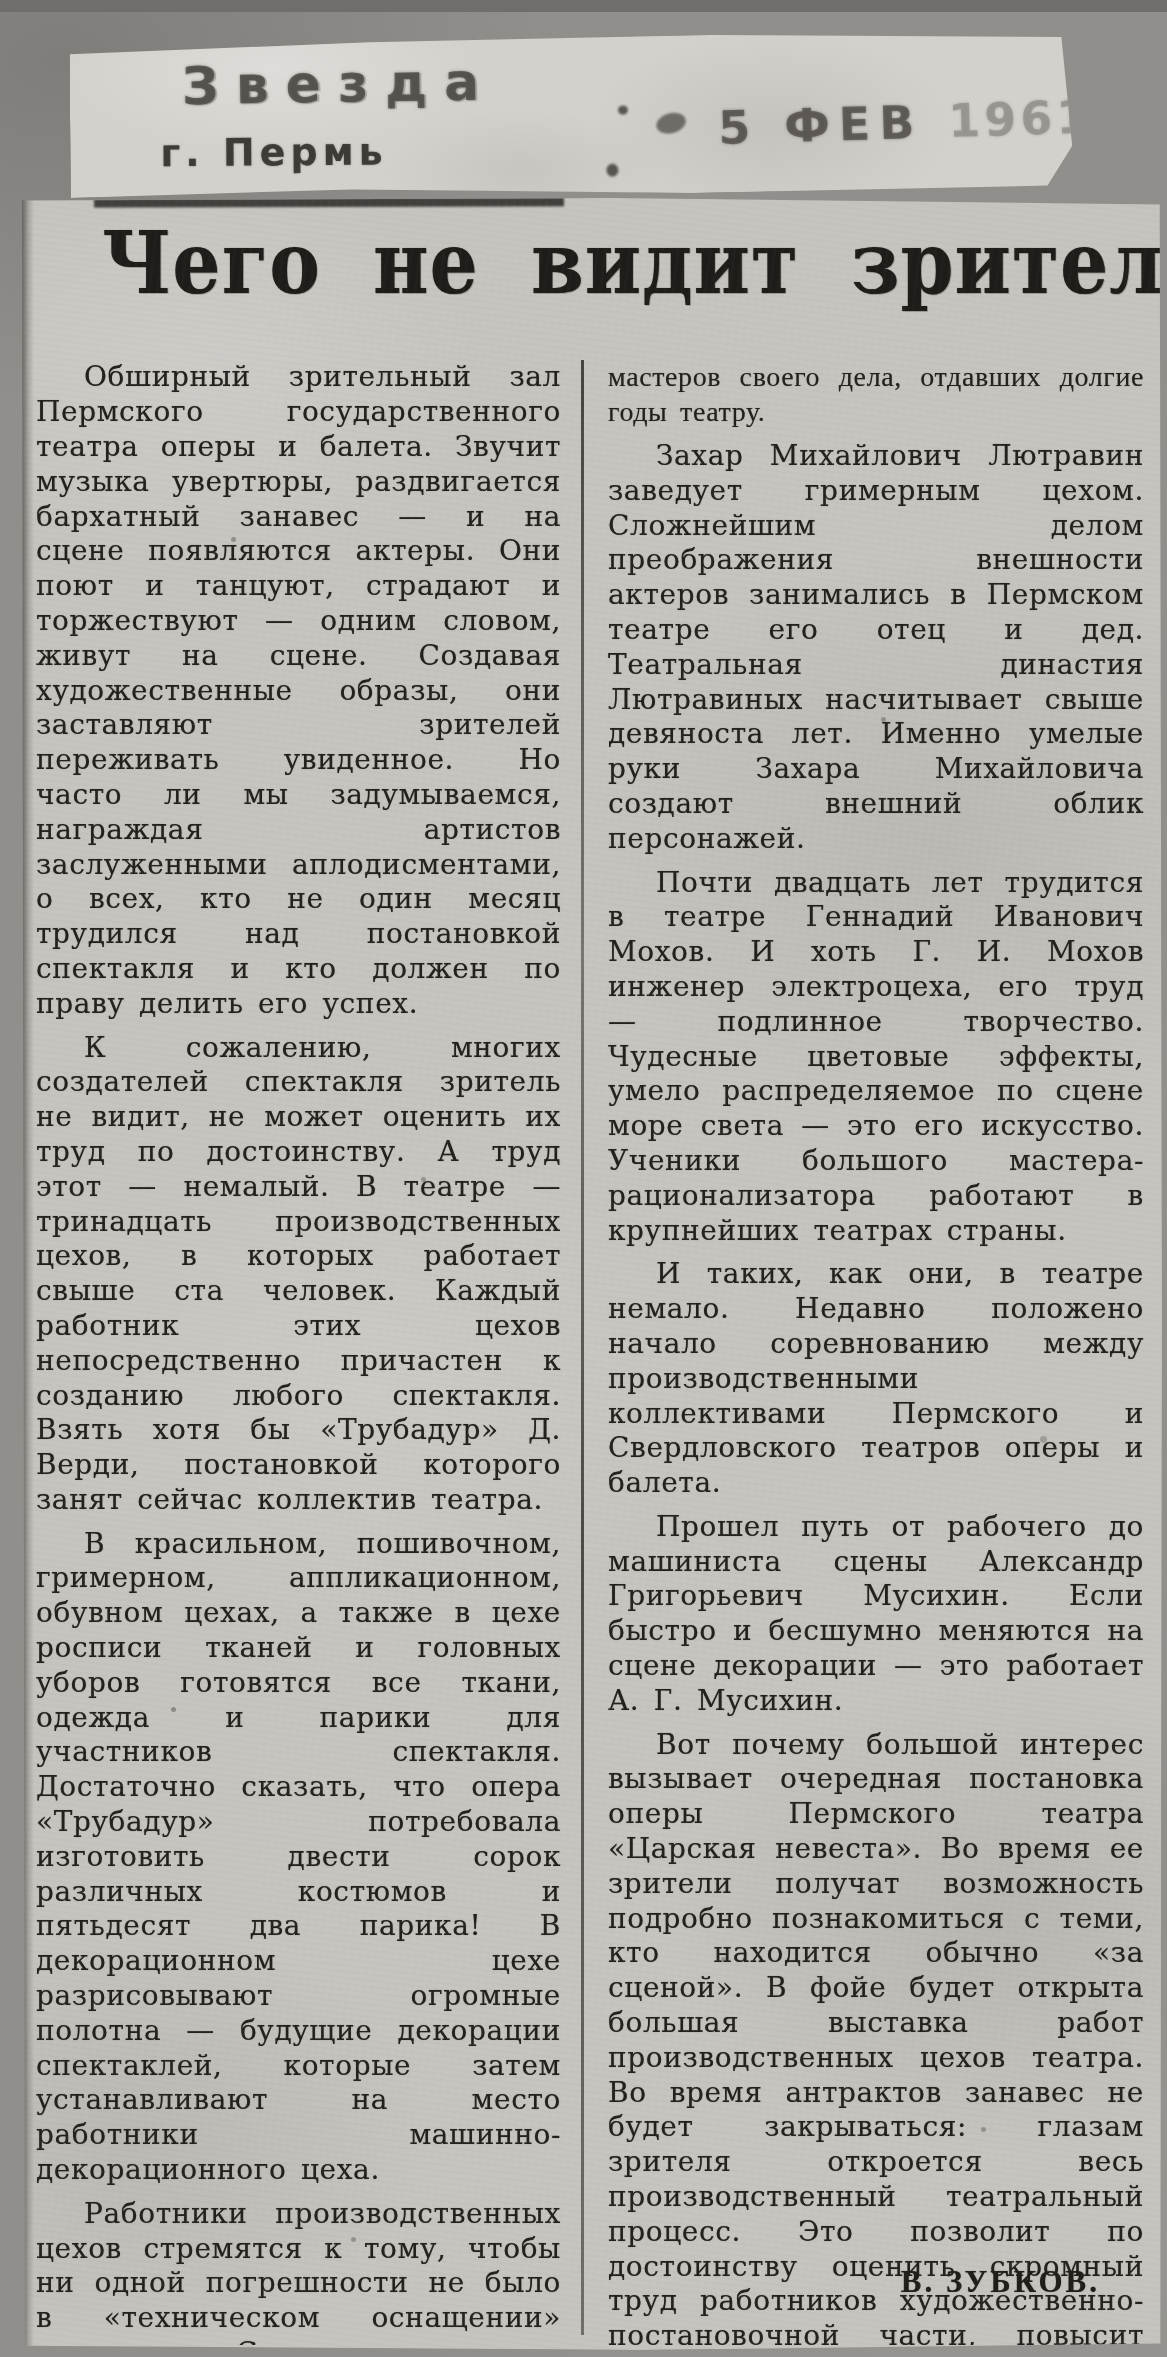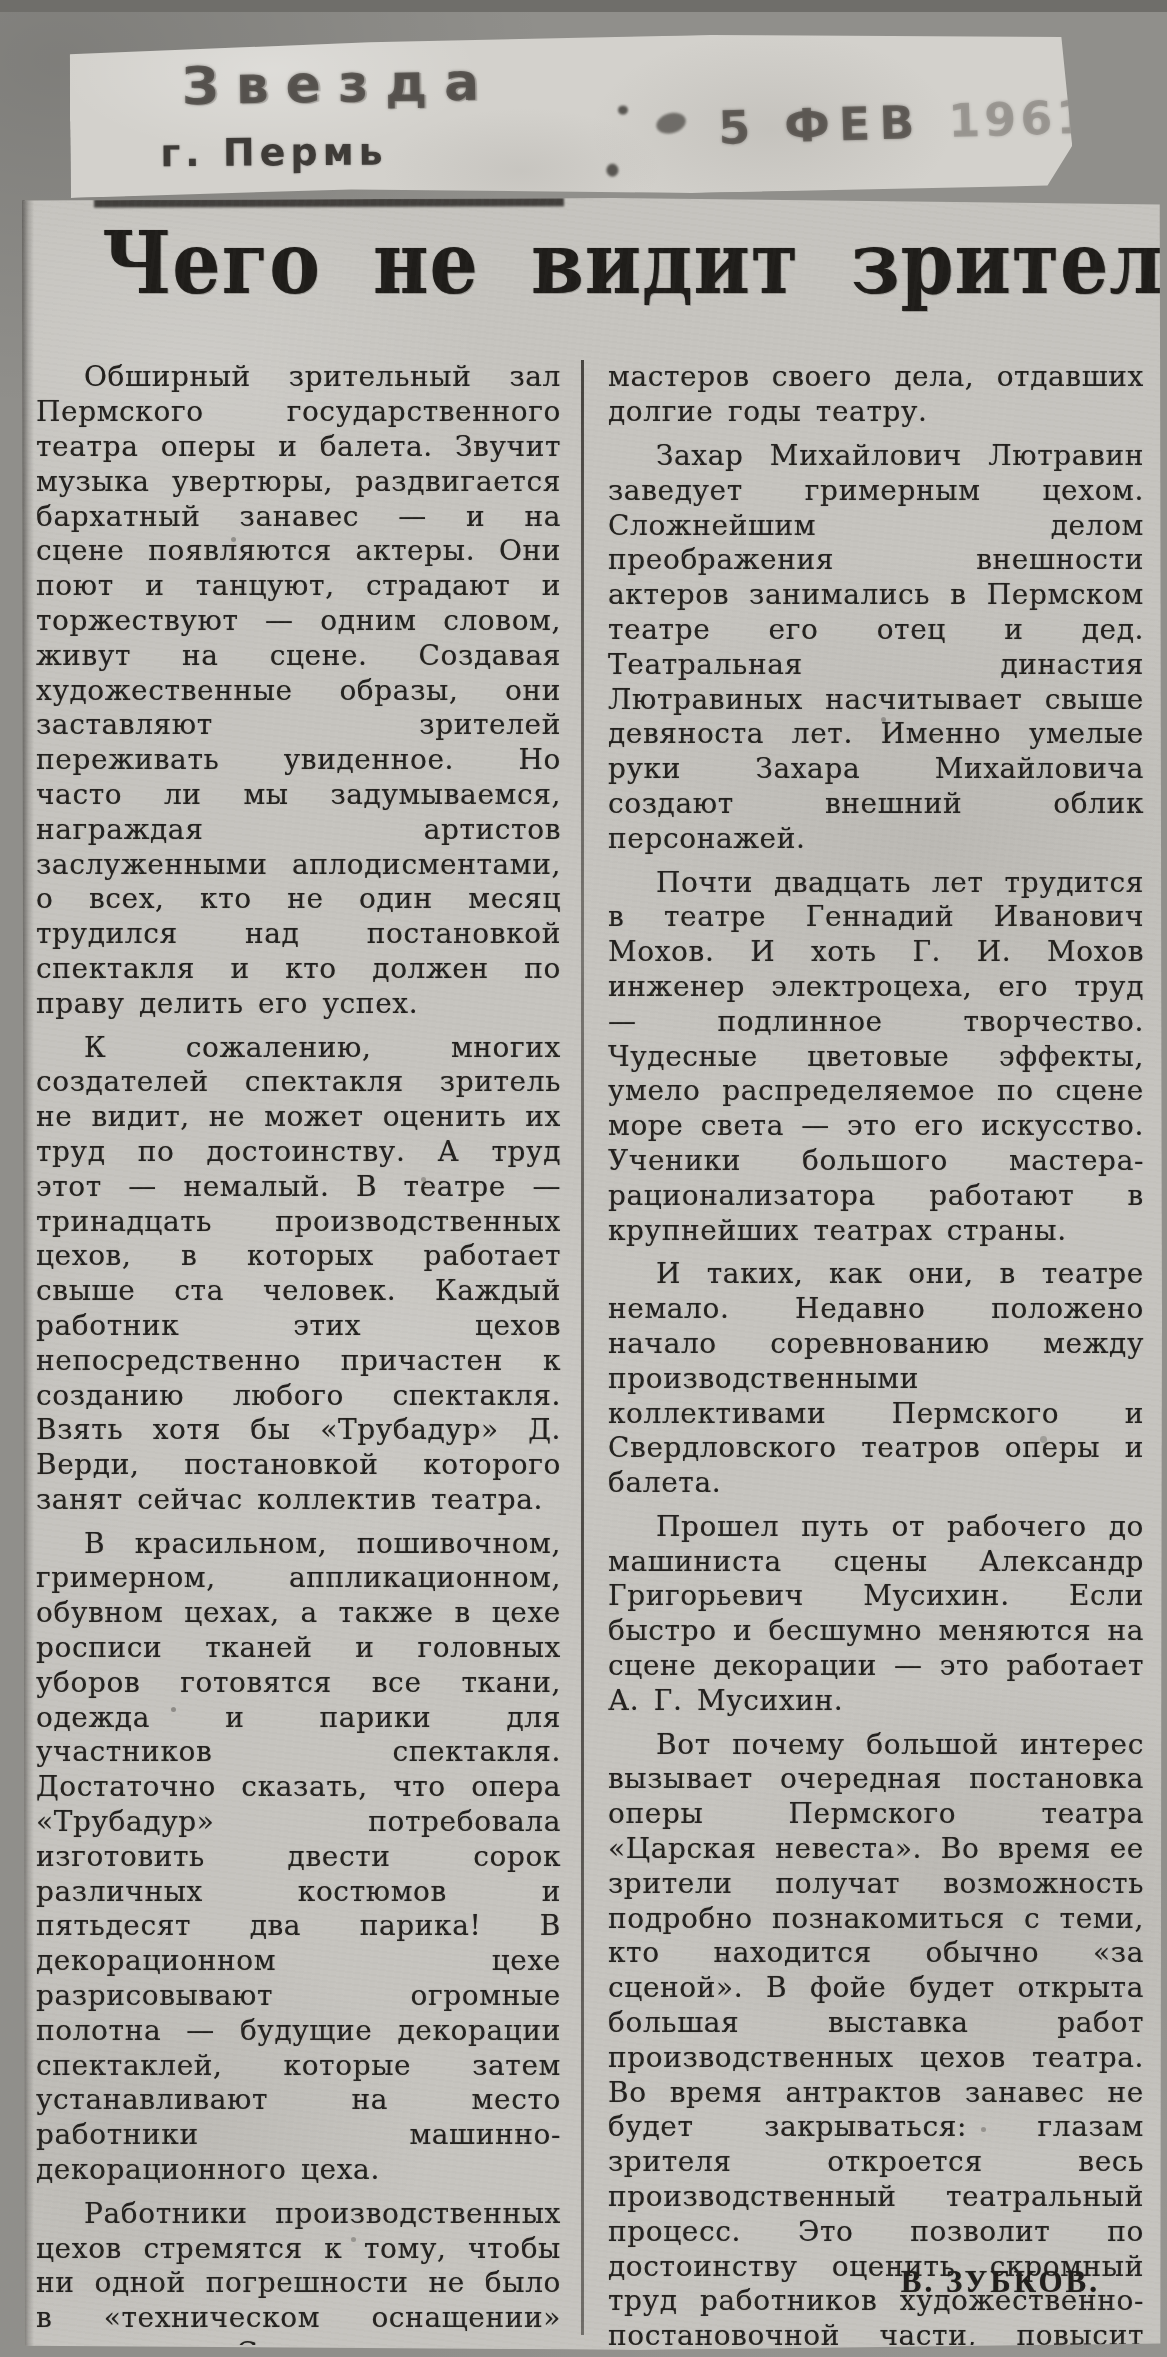--- a/index.html
+++ b/index.html
@@ -93,21 +93,21 @@
     margin:58px 0 0 14px;height:1985px;overflow:hidden;
   }
   .col{
     font-size:28px;line-height:34.8px;color:#23211e;
     text-align:justify;letter-spacing:.6px;word-spacing:5px;
     text-shadow:0 0 1px rgba(35,33,30,.45);
   }
   .col.left{width:525px;}
   .col.right{width:536px;margin-left:24px;}
   .col p{margin:0 0 9px 0;text-indent:48px;}
-  .col.right p:first-child{text-indent:0;}
+  .col.right p:first-child{text-indent:0;font-family:Liberation Serif, serif;}
   .divider{
     width:3px;align-self:stretch;height:1975px;margin-left:20px;flex:0 0 auto;
     background:linear-gradient(180deg, rgba(55,52,48,.9), rgba(55,52,48,.55) 30%, rgba(55,52,48,.85) 60%, rgba(55,52,48,.6));
   }
   .signature{
     position:absolute;right:62px;top:2066px;
     font-family:Liberation Serif, serif;
     font-weight:bold;font-size:31px;letter-spacing:3px;color:#201e1b;
     text-shadow:0 0 1px rgba(32,30,27,.6);
   }

